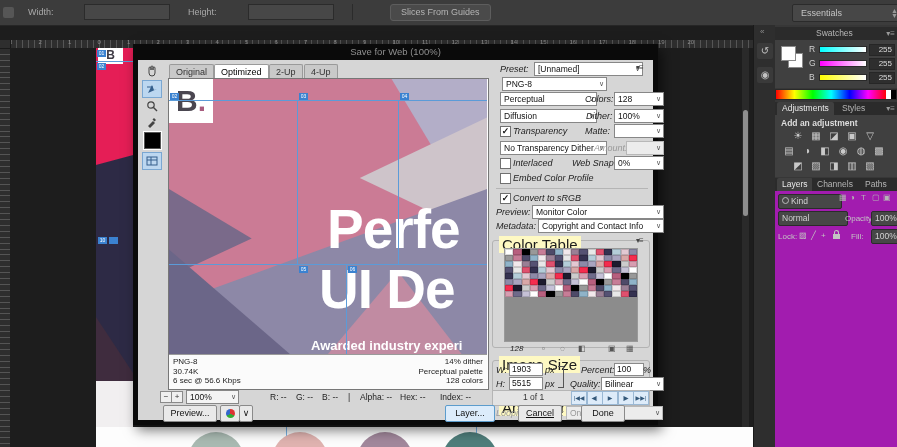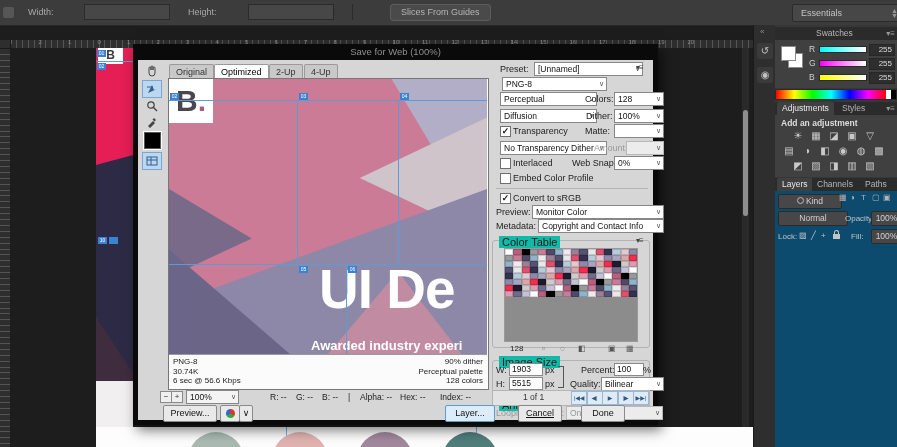--- a/index.html
+++ b/index.html
@@ -68,31 +68,31 @@
     font-size:30px;font-weight:bold;line-height:44px;text-align:center;}
   #art-logo .dot{color:#a85c7e;}
   .art-heading{position:absolute;color:#fff;font-weight:bold;letter-spacing:-1px;white-space:nowrap;font-size:55px;}
   #art-sub{position:absolute;color:#fff;font-weight:bold;font-size:13px;white-space:nowrap;}
   
   #preview-status{left:0;top:275px;width:318px;height:34px;background:#fbfbfb;border-top:1px solid #9a9a9a;
     font-size:8px;color:#222;}
   #preview-status .l{position:absolute;left:4px;top:2px;line-height:9.5px;}
   #preview-status .r{position:absolute;right:4px;top:2px;line-height:9.5px;text-align:right;}
   
-  .dlabel{font-size:9px;color:#1d1d1d;white-space:nowrap;}
+  .dlabel{font-size:9px;color:#1d1d1d;white-space:nowrap;font-style:italic;}
   .dlabel.dis{color:#9a9a9a;}
   .combo{background:#fff;border:1px solid #878787;height:12px;font-size:8.5px;color:#111;
     line-height:12px;padding:0 12px 0 3px;white-space:nowrap;overflow:hidden;}
   .combo::after{content:"∨";position:absolute;right:2px;top:0;font-size:7px;color:#555;}
   .combo.dis{background:#ececec;color:#999;border-color:#b8b8b8;}
   .check{width:9px;height:9px;background:#fff;border:1px solid #707070;font-size:9px;line-height:9px;
     text-align:center;color:#111;font-weight:bold;}
   .menu-ic{font-size:8px;color:#444;letter-spacing:-1px;}
   .groupbox{border:1px solid #b3b3b3;border-radius:3px;}
-  .group-label{position:absolute;top:-5px;left:6px;background:#14b8a6;padding:0 3px;font-size:11px;color:#1d1d1d;}
+  .group-label{position:absolute;top:-5px;left:6px;background:#fef9c3;padding:0 3px;font-size:15px;color:#1d1d1d;}
   #color-table-box{left:380px;top:158px;width:107px;height:104px;background:#8c8c8c;border:1px solid #999;}
   #ct-grid{position:absolute;left:0;top:0;width:107px;height:54px;display:grid;
     grid-template-columns:repeat(16,1fr);grid-template-rows:repeat(8,1fr);background:#fff;}
   #ct-grid div{border:0.5px solid rgba(0,0,0,.15);}
   .ct-ic{font-size:8px;color:#555;}
   
   .mini-btn{background:#efefef;border:1px solid #8a8a8a;width:10px;height:10px;font-size:8px;line-height:9px;text-align:center;color:#333;}
   .dbtn{background:#e9e9e9;border:1px solid #8a8a8a;border-radius:2px;height:15px;font-size:9px;color:#111;
     text-align:center;line-height:15px;}
   .dbtn.primary{background:#dcecfb;border:1px solid #5c9ccc;}
@@ -254,41 +254,42 @@
 
       <div class="abs" id="preview-frame">
         <div class="abs" id="artwork">
           <div class="shape" style="background:#b3aec8;clip-path:polygon(70% 0,100% 0,100% 58%);"></div>
           <div class="shape" style="background:#cec4ca;clip-path:polygon(100% 14%,100% 58%,60% 36%);"></div>
           <div class="shape" style="background:#7a6a8a;clip-path:polygon(0 40%,26% 58%,0 72%);"></div>
           <div class="shape" style="background:#8d88a7;clip-path:polygon(0 82%,100% 40%,100% 100%,0 100%);"></div>
           <div class="shape" style="background:#6b6688;clip-path:polygon(0 62%,38% 100%,0 100%);"></div>
           <div class="shape" style="background:#c18ba2;clip-path:polygon(50% 100%,72% 70%,92% 100%);"></div>
           <div class="abs" id="art-logo"><span>B</span><span class="dot">.</span></div>
+          <div class="art-heading" style="left:158px;top:118px;">Perfe</div>
           <div class="art-heading" style="left:150px;top:178px;">UI De</div>
           <div id="art-sub" style="left:142px;top:259px;">Awarded industry experi</div>
           <div class="abs slice-line" style="left:0;top:21px;width:318px;height:1px;"></div>
           <div class="abs slice-line" style="left:0;top:185px;width:318px;height:1px;"></div>
           <div class="abs slice-line" style="left:128px;top:21px;width:1px;height:164px;"></div>
           <div class="abs slice-line" style="left:229px;top:21px;width:1px;height:164px;"></div>
           <div class="abs slice-line" style="left:177px;top:185px;width:1px;height:90px;"></div>
           <span class="slice-badge" style="left:1px;top:14px;">02</span>
           <span class="slice-badge" style="left:130px;top:14px;">03</span>
           <span class="slice-badge" style="left:231px;top:14px;">04</span>
           <span class="slice-badge" style="left:130px;top:187px;">05</span>
           <span class="slice-badge" style="left:179px;top:187px;">06</span>
         </div>
         <div class="abs" id="preview-status">
           <div class="l">
             <div>PNG-8</div>
             <div>30.74K</div>
             <div>6 sec @ 56.6 Kbps</div>
           </div>
           <div class="r">
-            <div>90% dither</div>
+            <div>14% dither</div>
             <div>Perceptual palette</div>
             <div>128 colors</div>
           </div>
         </div>
       </div>
 
       <span class="abs dlabel" style="left:362px;top:4px;">Preset:</span>
       <div class="abs combo" style="left:396px;top:2px;width:92px;"><span>[Unnamed]</span></div>
       <span class="abs menu-ic" style="left:498px;top:3px;">▾≡</span>
       <div class="abs combo" style="left:364px;top:17px;width:88px;"><span>PNG-8</span></div>
@@ -587,21 +588,21 @@
           <div class="adj-ic" style="left: 70px; top: 44px;">▥</div>
           <div class="adj-ic" style="left: 88px; top: 44px;">▧</div>
         </div>
     </div>
 
     <div class="abs phead" style="top:153px;">
       <span class="abs ptab active" style="left:2px;">Layers</span>
       <span class="abs ptab" style="left:37px;">Channels</span>
       <span class="abs ptab" style="left:85px;">Paths</span>
     </div>
-    <div class="abs pbody" style="top:166px;height:256px;background:#0c4a6e;text-align:center;">
+    <div class="abs pbody" style="top:166px;height:256px;background:#a21caf;">
 
       <div class="abs pcombo" style="left:3px;top:3px;width:56px;">
         <span style="display:inline-block;width:5px;height:5px;border:1px solid #bbb;border-radius:50%;margin-right:2px;"></span><span>Kind</span>
       </div>
       <div id="filter-ics">
           <span class="filter-ic" style="left: 64px;">▦</span>
           <span class="filter-ic" style="left: 75px;">◑</span>
           <span class="filter-ic" style="left: 86px;">T</span>
           <span class="filter-ic" style="left: 97px;">▢</span>
           <span class="filter-ic" style="left: 108px;">▣</span>

